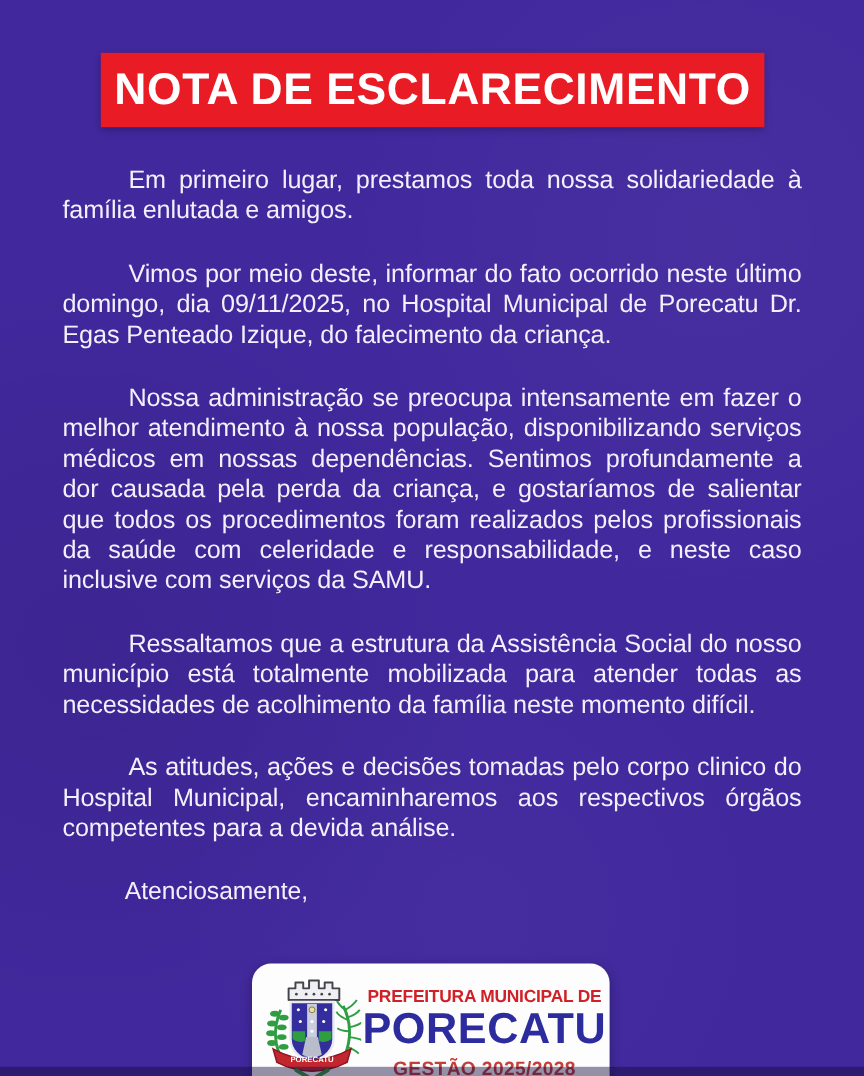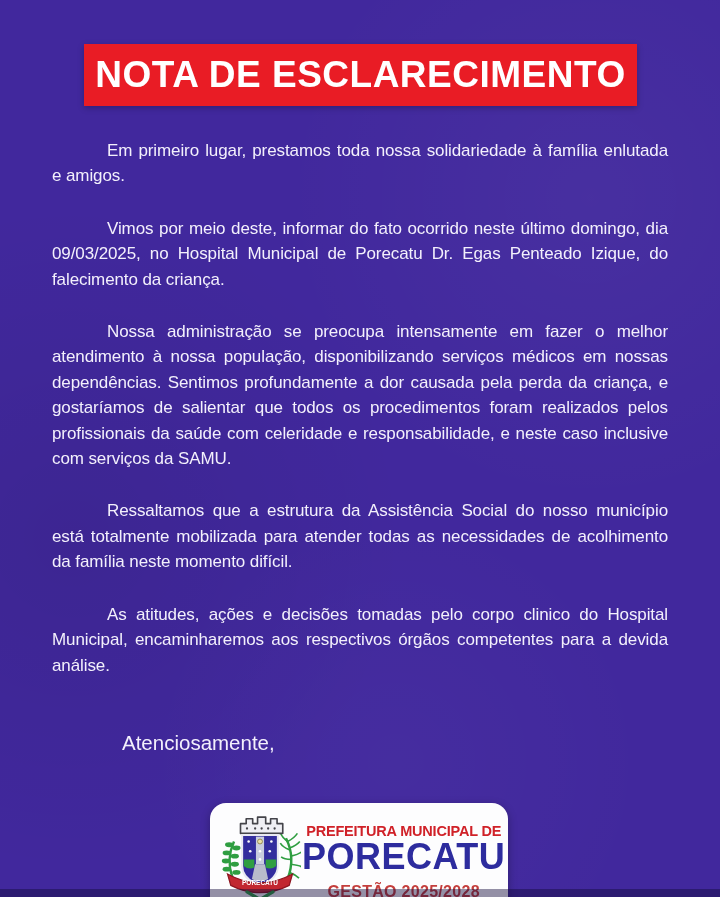--- a/index.html
+++ b/index.html
@@ -33,31 +33,31 @@
     box-shadow:0 2px 6px rgba(0,0,0,0.25);
   }
   .title-banner h1{
     color:#ffffff;font-size:37px;font-weight:800;letter-spacing:0.5px;
     white-space:nowrap;
     font-family:"Liberation Sans","DejaVu Sans",sans-serif;
   }
   .letter{
     position:absolute;left:52px;right:52px;top:138px;
     color:var(--text);
-    font-size:17px;line-height:25.4px;
+    font-size:21px;line-height:25.4px;
     text-align:justify;
   }
   .letter p{
     text-indent:55px;
     margin-bottom:27px;
     letter-spacing:-0.1px;
   }
   .letter p:last-child{margin-bottom:0;}
   .signature{
-    position:absolute;left:67px;right:52px;top:730px;
+    position:absolute;left:49px;right:52px;top:730px;
     color:var(--text);font-size:20.5px;line-height:25px;
   }
   .signature .closing{display:block;padding-left:55px;text-align:left;}
   .signature .place-date{display:block;text-align:right;margin-top:12px;}
   .logo-card{
     position:absolute;left:210px;top:803px;width:298px;height:110px;
     background:#fdfdfe;border-radius:16px;
     display:flex;align-items:flex-start;
     box-shadow:0 3px 10px rgba(0,0,0,0.3);
     padding:6px 10px 0 8px;
@@ -88,21 +88,21 @@
 <body>
 
 <div class="page">
 
   <div class="title-banner">
     <h1>NOTA DE ESCLARECIMENTO</h1>
   </div>
 
   <div class="letter">
     <p>Em primeiro lugar, prestamos toda nossa solidariedade à família enlutada e amigos.</p>
-    <p>Vimos por meio deste, informar do fato ocorrido neste último domingo, dia 09/03/2025, no Hospital Municipal de Porecatu Dr. Egas Penteado Izique, do falecimento da criança.</p>
+    <p>Vimos por meio deste, informar do fato ocorrido neste último domingo, dia 09/11/2025, no Hospital Municipal de Porecatu Dr. Egas Penteado Izique, do falecimento da criança.</p>
     <p>Nossa administração se preocupa intensamente em fazer o melhor atendimento à nossa população, disponibilizando serviços médicos em nossas dependências. Sentimos profundamente a dor causada pela perda da criança, e gostaríamos de salientar que todos os procedimentos foram realizados pelos profissionais da saúde com celeridade e responsabilidade, e neste caso inclusive com serviços da SAMU.</p>
     <p>Ressaltamos que a estrutura da Assistência Social do nosso município está totalmente mobilizada para atender todas as necessidades de acolhimento da família neste momento difícil.</p>
     <p>As atitudes, ações e decisões tomadas pelo corpo clinico do Hospital Municipal, encaminharemos aos respectivos órgãos competentes para a devida análise.</p>
   </div>
 
   <div class="signature">
     <span class="closing">Atenciosamente,</span>
   </div>
 
   <div class="logo-card">

